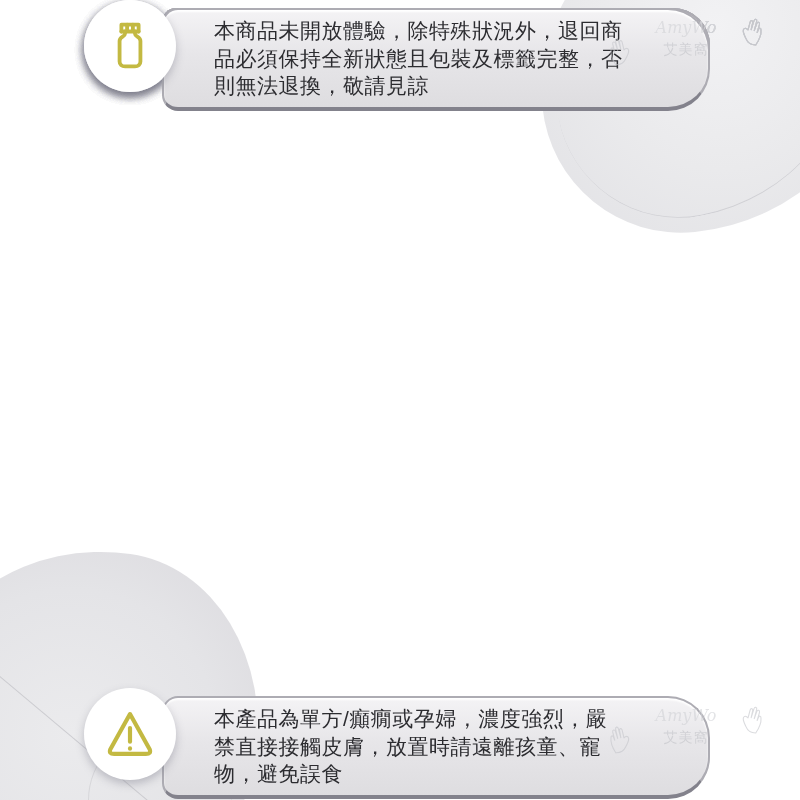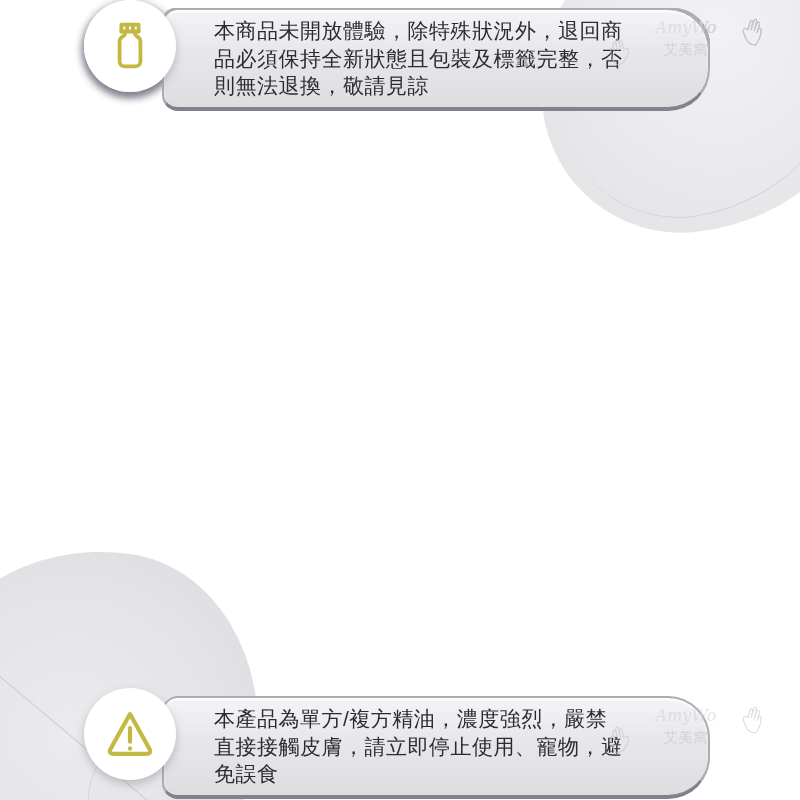--- a/index.html
+++ b/index.html
@@ -97,21 +97,21 @@
 
   <div class="blob blob-top-right"></div>
   <div class="blob blob-bottom-left"></div>
   <div class="blob-sketch-line"></div>
   <div class="blob-faint-circle"></div>
 
   <div class="title">精油使用注意事項</div>
 
   <div class="notice-row">
     <div class="notice-bar">
-      <div class="notice-text">本產品為單方/複方精油，濃度強烈，嚴禁直接接觸皮膚，請立即停止使用、寵物，避免誤食</div>
+      <div class="notice-text">本產品為單方/癲癇或孕婦，濃度強烈，嚴禁直接接觸皮膚，放置時請遠離孩童、寵物，避免誤食</div>
     </div>
     <div class="icon-circle">
       <svg width="58" height="58" viewBox="0 0 64 64" fill="none" stroke="#c3b942" stroke-width="4.6" stroke-linecap="round" stroke-linejoin="round">
         <path d="M32 10 L53.5 48.5 Q56 54 49.5 54 H14.5 Q8 54 10.5 48.5 Z"></path>
         <line x1="32" y1="25.5" x2="32" y2="40.5"></line>
         <line x1="32" y1="47.8" x2="32" y2="48.2"></line>
       </svg>
     </div>
     <div class="watermark">
       <svg class="wm-hand-left" width="27" height="31" viewBox="0 0 26 30" fill="none" stroke="currentColor" stroke-width="1.1" stroke-linecap="round" stroke-linejoin="round">

